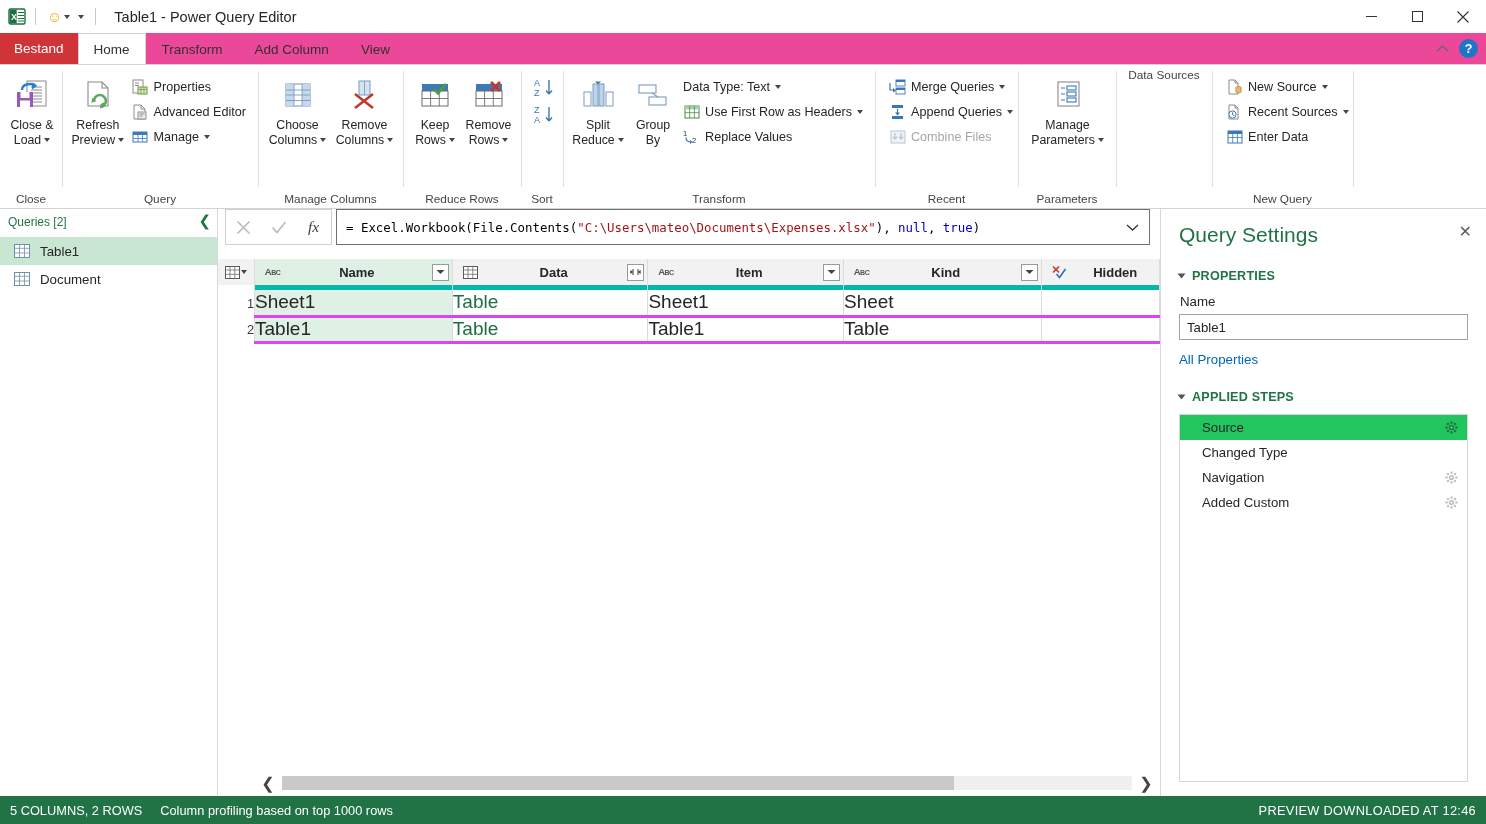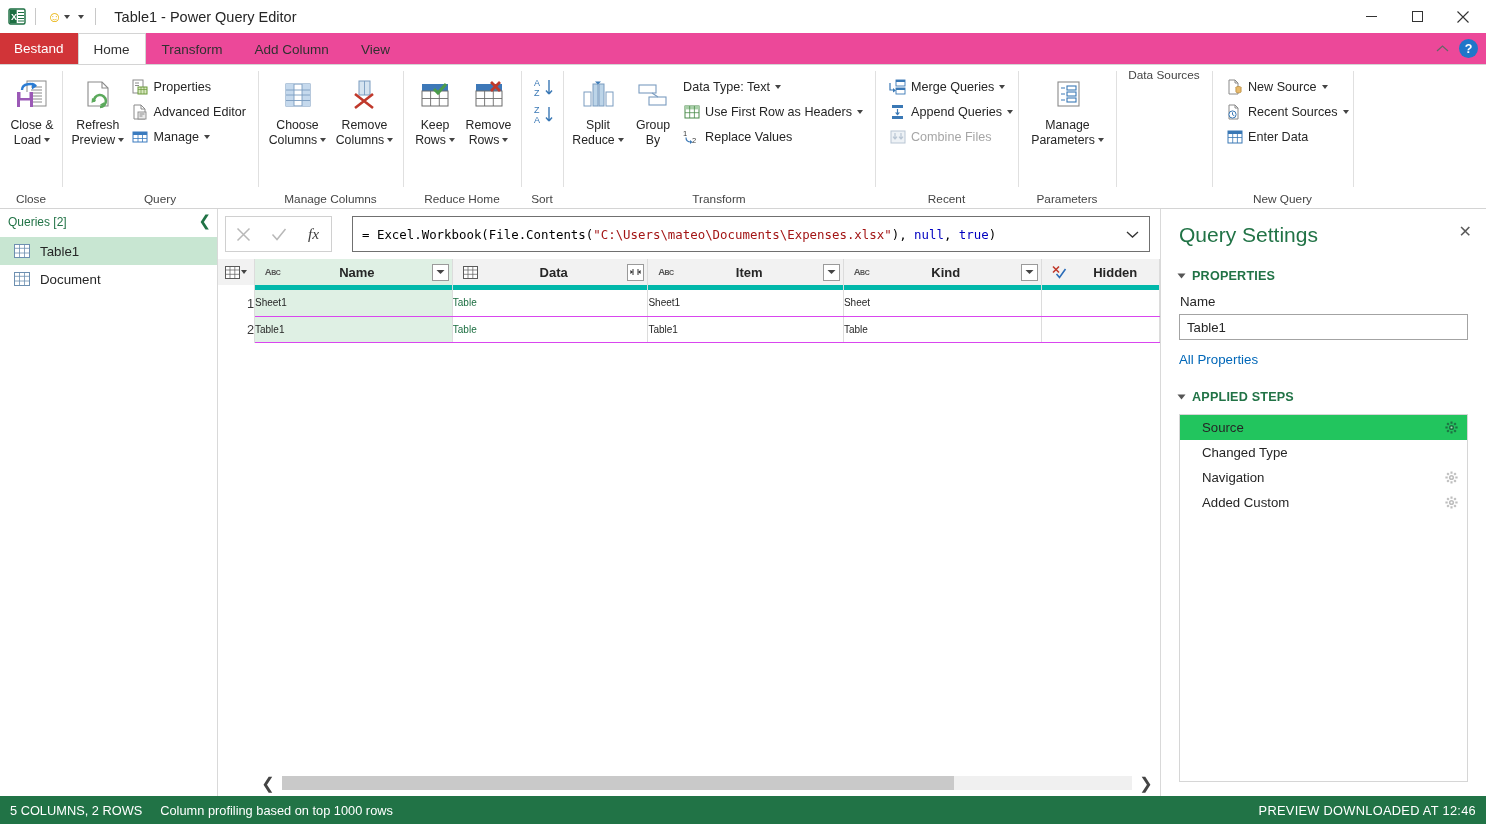--- a/index.html
+++ b/index.html
@@ -129,22 +129,22 @@
     height: 28px; display: flex; align-items: center; gap: 9px;
     padding: 0 0 0 14px; cursor: default; font-size: 13.3px; color: #262626;
   }
   .q-item.selected { background: #c8e6d2; }
   .q-icon { width: 17px; height: 15px; display: flex; align-items: center; }
 
   
   .center { flex: 1; display: flex; flex-direction: column; min-width: 0; }
 
   .formula-row {
-    height: 50px; flex: 0 0 50px; display: flex; align-items: center;
-    padding: 0 10px 0 7px; gap: 16px; background: #fff;
+    height: 50px; flex: 0 0 50px; display: flex; 
+    padding: 0 10px 0 7px; gap: 0; background: #fff;
   }
   .fbtn-group { display: flex; border: 1px solid #d0d0d0; height: 36px; background: #fff; }
   .fbtn {
     width: 35px; display: flex; align-items: center; justify-content: center;
     cursor: default; color: #b0b0b0;
   }
   .fbtn.fx { color: #3d3d3d; font-style: italic; font-size: 15.5px;
             font-family: "Liberation Serif", serif; }
   .formula-box {
     flex: 1; height: 36px; border: 1px solid #707070; margin-left: 4px;
@@ -187,22 +187,22 @@
   }
   .quality-row td { height: 5px; padding: 0; border-right: 1px solid #fff; }
   .qbar { height: 5px; background: #01b8aa; }
   .rownum {
     width: 36px; font-size: 12.8px; color: #3a3a3a; text-align: right;
     padding-right: 9px; height: 26px; background: #fff;
     border-right: 1px solid #dcdcdc;
   }
   .corner-cell { width: 36px; background: #f2f2f2; height: 26px; }
   .corner-inner { display: flex; align-items: center; justify-content: center; gap: 1px; height: 26px; }
-  td.dcell { height: 26px; padding: 0 8px; font-size: 10px; color: #262626;
-             border-bottom: 1px solid #d946ef; white-space: nowrap; overflow: hidden; }
+  td.dcell { height: 26px; padding: 0 8px; font-size: 19px; color: #262626;
+             border-bottom: 3px solid #d946ef; white-space: nowrap; overflow: hidden; }
   td.dcell.sel { background: #dff0e4; }
   td.dcell.link { color: #1d6f42; }
   tr.datarow { height: 26px; }
 
   .hscroll {
     height: 26px; flex: 0 0 26px; display: flex; align-items: center;
     background: #fff; padding-left: 36px;
   }
   .hs-arrow {
     width: 28px; height: 22px; display: flex; align-items: center;
@@ -452,21 +452,21 @@
               <path d="M5 20.5h26M13.6 13v15M22.3 13v15" stroke="#6d6d6d" stroke-width=".9"></path>
               <path d="M20 4l9 9M29 4l-9 9" stroke="#c0392b" stroke-width="2.8"></path>
             </svg>
           </div>
           <div class="big-label">
             <span>Remove</span><br>
             <span>Rows</span><span class="caret-sm"></span>
           </div>
         </div>
       </div>
-      <div class="rgroup-label">Reduce Home</div>
+      <div class="rgroup-label">Reduce Rows</div>
     </div>
 
     <div class="rgroup" style="width:42px">
       <div class="rgroup-body" style="justify-content:center">
         <div class="sort-col">
           <div class="sort-btn">
             <svg width="22" height="22" viewBox="0 0 22 22">
               <text x="1" y="9" font-size="9" fill="#3a78b5" font-family="Liberation Sans, sans-serif">A</text>
               <text x="1" y="19" font-size="9" fill="#3a78b5" font-family="Liberation Sans, sans-serif">Z</text>
               <path d="M16 3v14M16 17l-3-3.5M16 17l3-3.5" stroke="#3a78b5" stroke-width="1.4" fill="none"></path>

